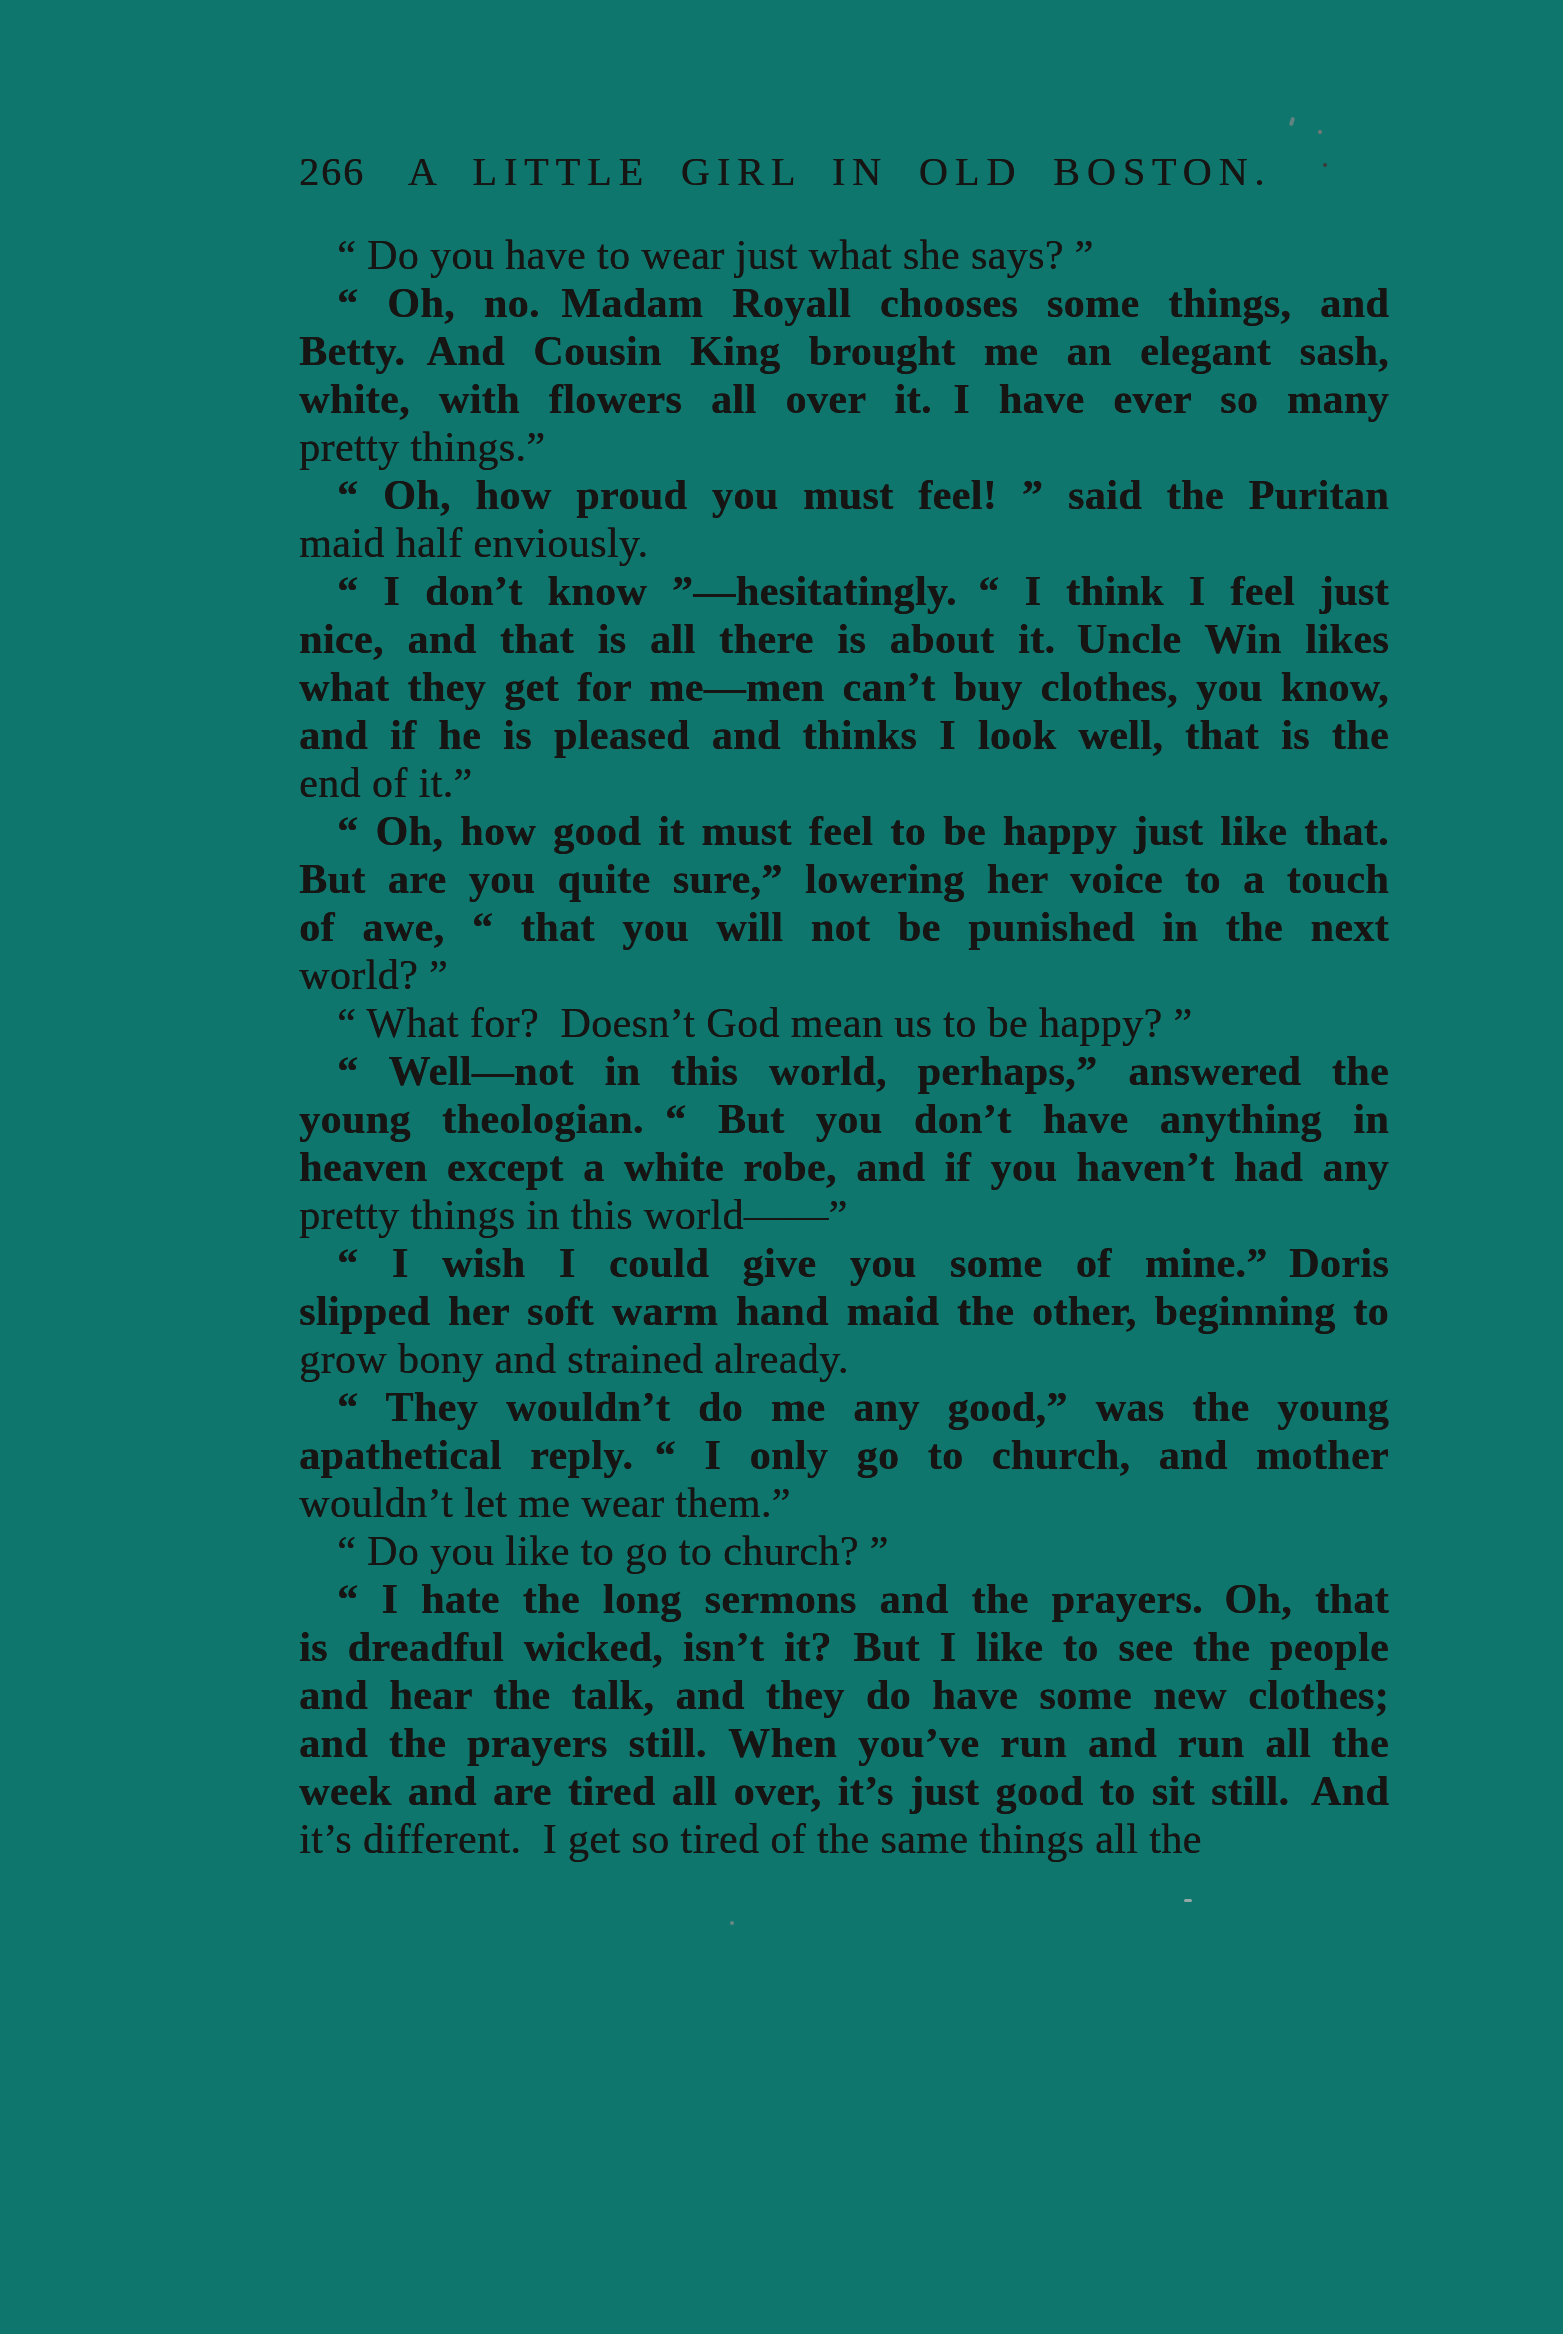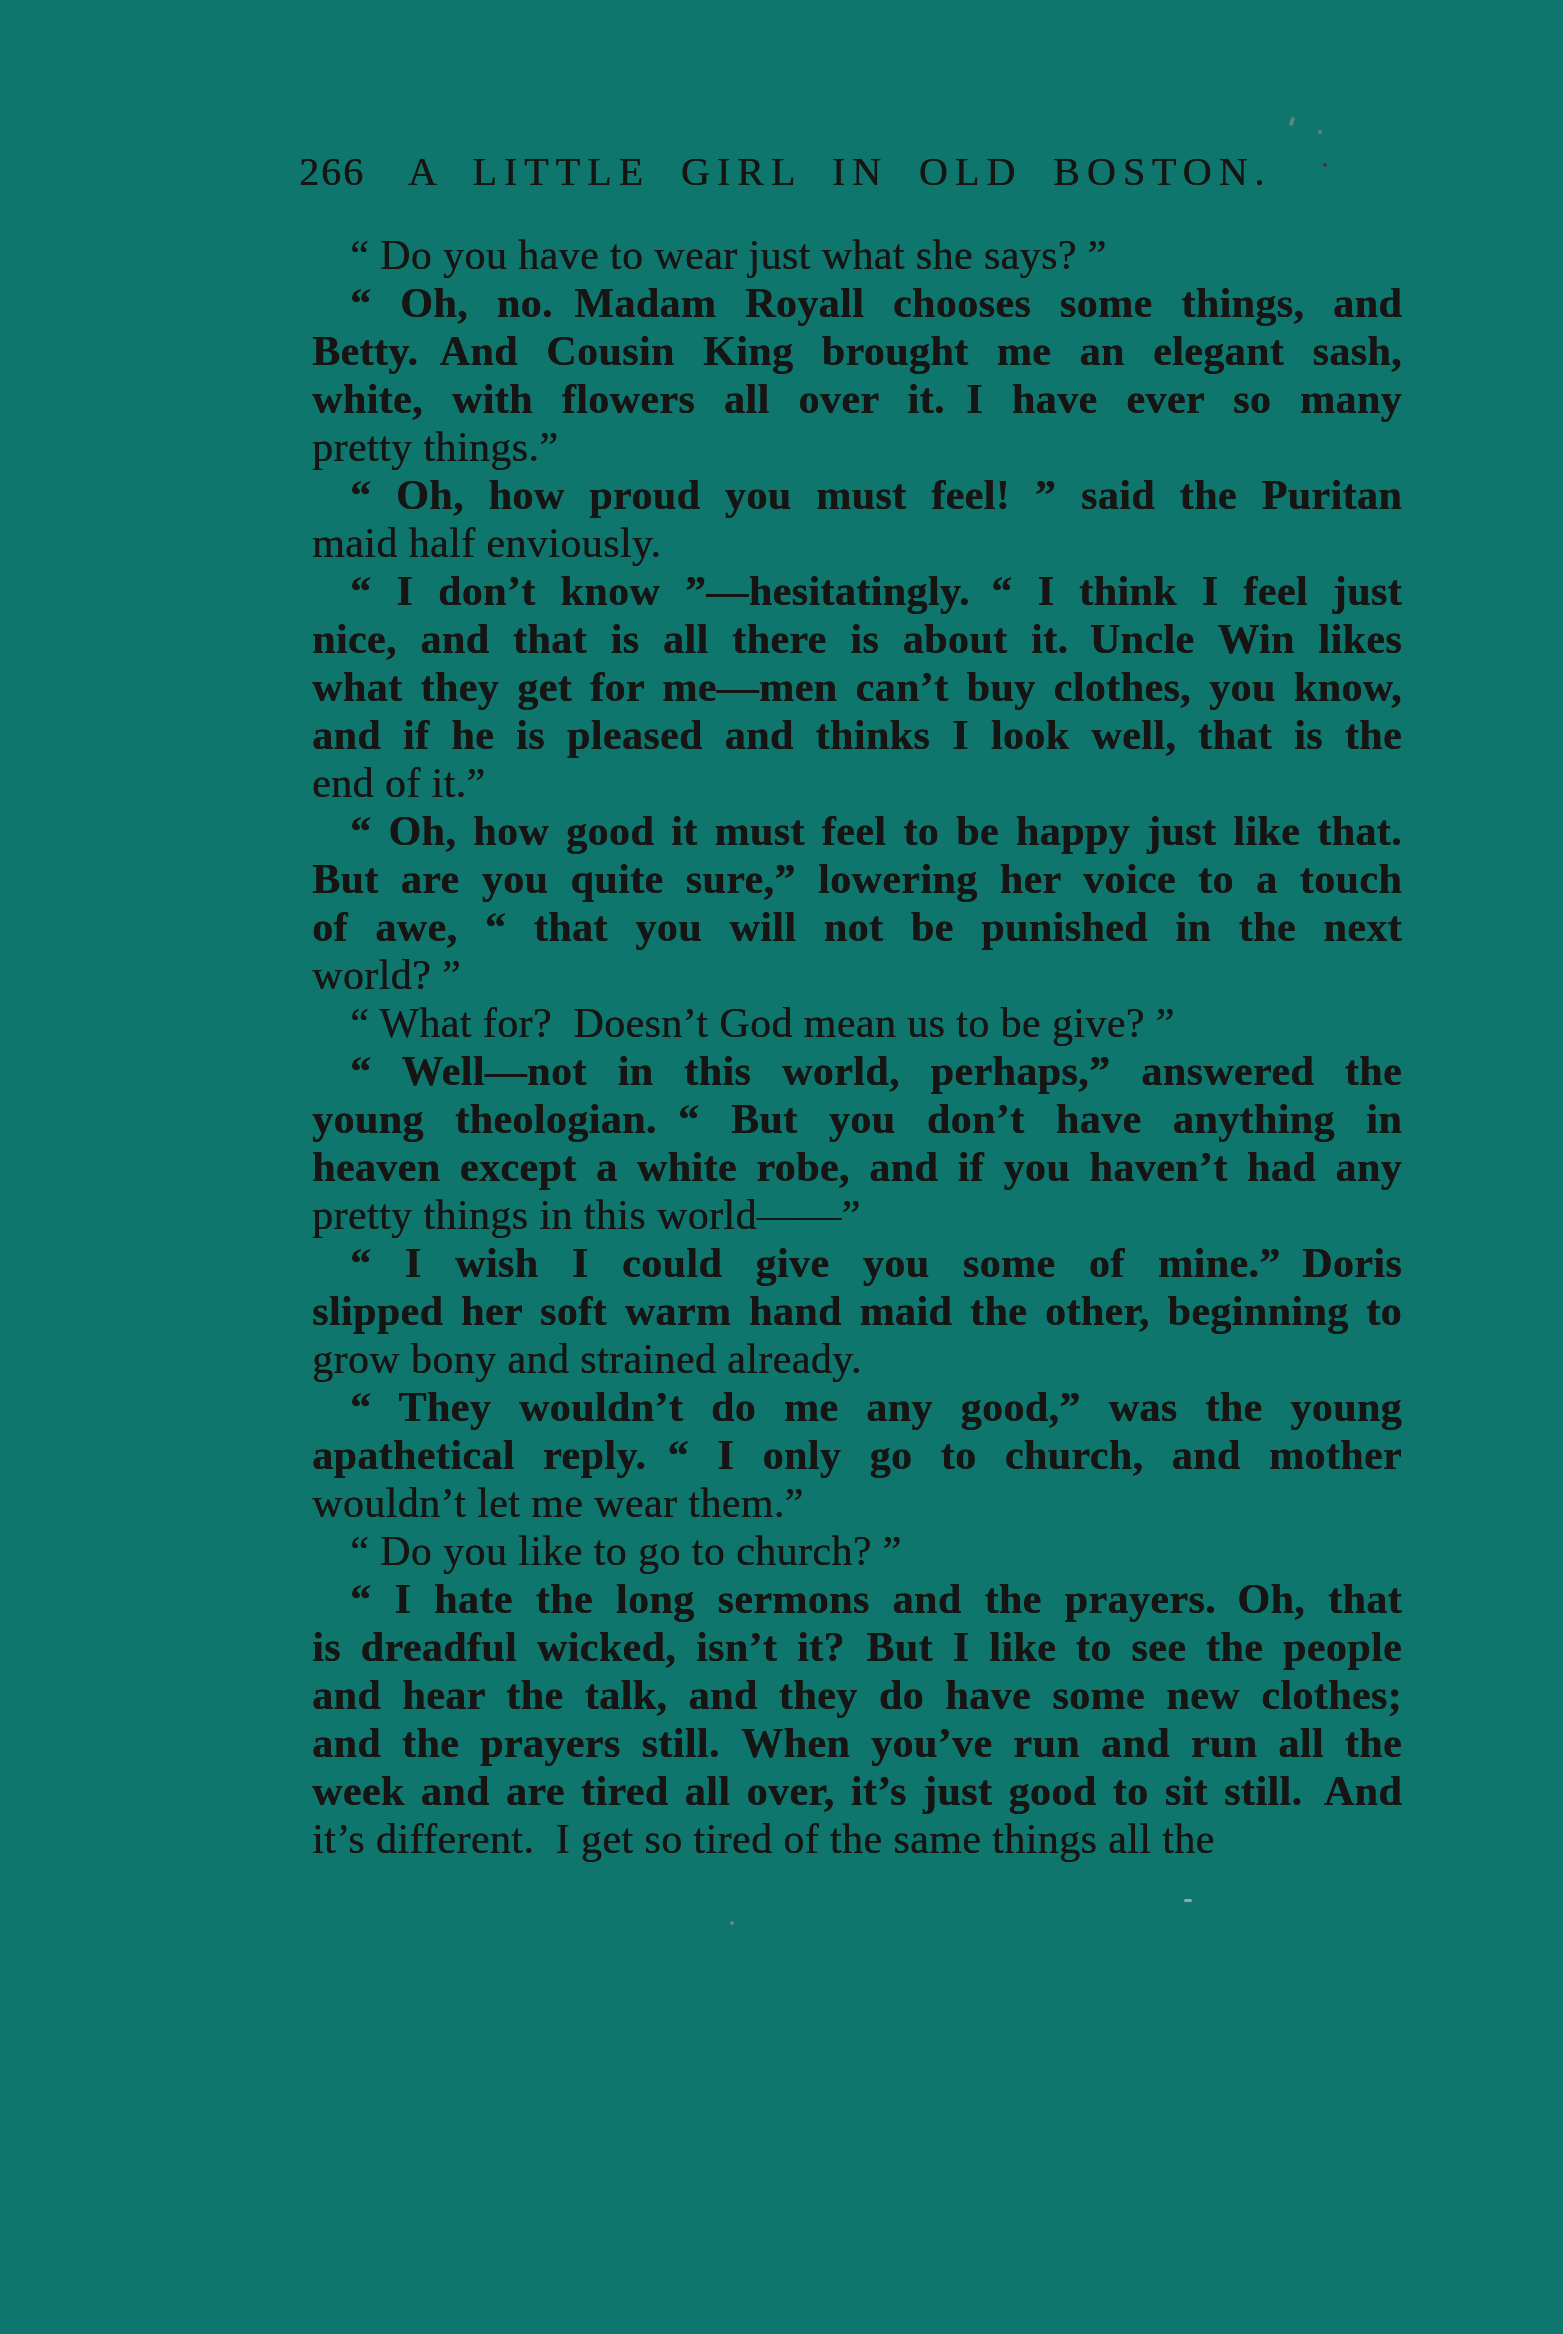--- a/index.html
+++ b/index.html
@@ -46,21 +46,20 @@
     word-spacing: 14px;
     transform: translateX(-26px);
     white-space: nowrap;
   }
   
   .text-block {
     position: absolute;
     top: 231px;
     left: 299px;
     width: 1090px;
-    margin-left: 13px;
   }
   .line {
     height: 48px;
     line-height: 48px;
     font-size: 42px;
     letter-spacing: 0.4px;
     white-space: nowrap;
     text-shadow: 0.4px 0 0 currentColor;
   }
   .line.j {
@@ -98,21 +97,21 @@
       <div class="line">maid half enviously.</div>
       <div class="line j i">“ I don’t know ”—hesitatingly. “ I think I feel just</div>
       <div class="line j">nice, and that is all there is about it. Uncle Win likes</div>
       <div class="line j">what they get for me—men can’t buy clothes, you know,</div>
       <div class="line j">and if he is pleased and thinks I look well, that is the</div>
       <div class="line">end of it.”</div>
       <div class="line j i">“ Oh, how good it must feel to be happy just like that.</div>
       <div class="line j">But are you quite sure,” lowering her voice to a touch</div>
       <div class="line j">of awe, “ that you will not be punished in the next</div>
       <div class="line">world? ”</div>
-      <div class="line i">“ What for? Doesn’t God mean us to be give? ”</div>
+      <div class="line i">“ What for? Doesn’t God mean us to be happy? ”</div>
       <div class="line j i">“ Well—not in this world, perhaps,” answered the</div>
       <div class="line j">young theologian. “ But you don’t have anything in</div>
       <div class="line j">heaven except a white robe, and if you haven’t had any</div>
       <div class="line">pretty things in this world——”</div>
       <div class="line j i">“ I wish I could give you some of mine.” Doris</div>
       <div class="line j">slipped her soft warm hand maid the other, beginning to</div>
       <div class="line">grow bony and strained already.</div>
       <div class="line j i">“ They wouldn’t do me any good,” was the young</div>
       <div class="line j">apathetical reply. “ I only go to church, and mother</div>
       <div class="line">wouldn’t let me wear them.”</div>

